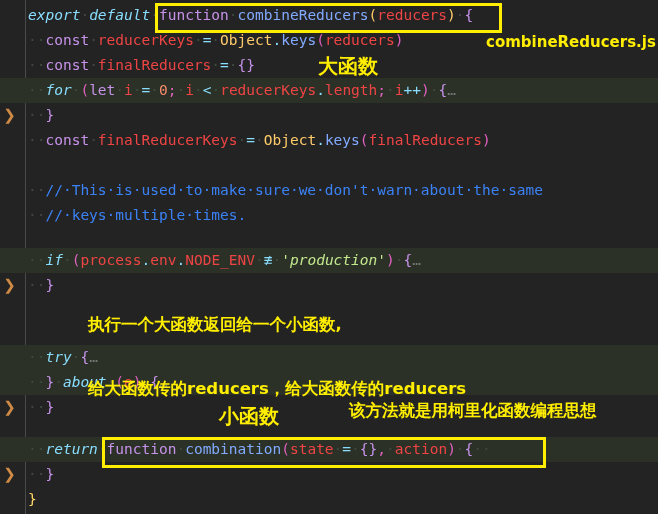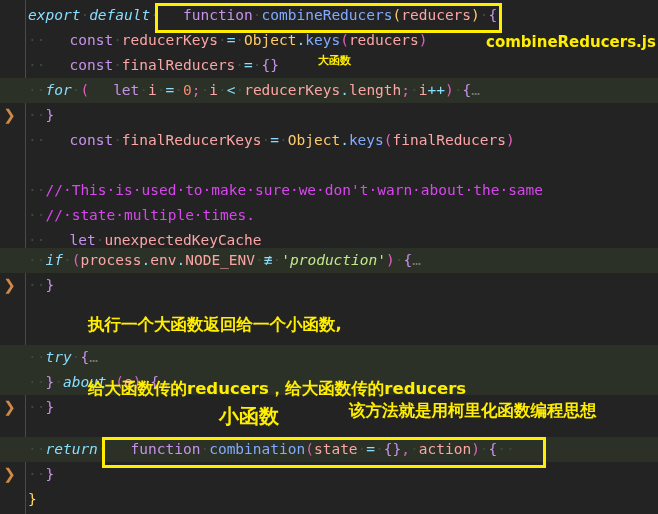--- a/index.html
+++ b/index.html
@@ -65,47 +65,47 @@
     width: 13px;
     height: 25px;
     color: #cf8a45;
     font-size: 15px;
     line-height: 25px;
     text-align: center;
     font-family: "DejaVu Sans", sans-serif;
   }
 
   
-  .t-kw      { color: #c792ea; padding-left: 24px; }                       
+  .t-kw      { color: #c792ea; }                       
   .t-kwi     { color: #89ddff; font-style: italic; }   
-  .t-var     { color: #fca5a5; }
+  .t-var     { color: #ef4444; }
   .t-fn      { color: #82aaff; }
   .t-class   { color: #ffcb6b; }
   .t-brace   { color: #c792ea; }
   .t-str     { color: #c3e88d; font-style: italic; }
   .t-num     { color: #f78c6c; }
-  .t-com     { color: #d946ef; }
+  .t-com     { color: #3b82f6; }
   .t-op      { color: #89ddff; }
   .t-dot     { color: #89ddff; }
   .t-yellowb { color: #ffd866; }
   .t-mag     { color: #e060c0; }
   .ws        { color: #3f4a3f; }
   .ellip     { color: #787878; }
 
   
   .anno {
     position: absolute;
     color: #ffee00;
     font-family: "DejaVu Sans", sans-serif;
     font-weight: bold;
     white-space: pre;
     line-height: 1.28;
   }
   .anno-file  { font-size: 15px; left: 486px; top: 33px; }
-  .anno-big   { font-size: 11px; left: 318px; top: 54px; text-align: right; }
+  .anno-big   { font-size: 20px; left: 318px; top: 54px; text-align: right; }
   .anno-small { font-size: 20px; left: 219px; top: 404px; }
   .anno-b1 {
     font-size: 16.5px;
     left: 88px;
     top: 272px;
   }
   .anno-b2 {
     font-size: 16.5px;
     left: 349px;
     top: 358px;
@@ -155,26 +155,23 @@
       <span class="code-text"><span class="ws">··</span><span class="t-kw">const</span><span class="ws">·</span><span class="t-var">finalReducerKeys</span><span class="ws">·</span><span class="t-op">=</span><span class="ws">·</span><span class="t-class">Object</span><span class="t-dot">.</span><span class="t-fn">keys</span><span class="t-mag">(</span><span class="t-var">finalReducers</span><span class="t-mag">)</span></span>
     </div>
 
     <div class="code-line" style="top:153px"></div>
 
     <div class="code-line" style="top:178px">
       <span class="code-text"><span class="ws">··</span><span class="t-com">//·This·is·used·to·make·sure·we·don't·warn·about·the·same</span></span>
     </div>
 
     <div class="code-line" style="top:203px">
-      <span class="code-text"><span class="ws">··</span><span class="t-com">//·state·multiple·times.</span></span>
-    </div>
-
-    <div class="code-line" style="top:228px">
-      <span class="code-text"><span class="ws">··</span><span class="t-kw">let</span><span class="ws">·</span><span class="t-var">unexpectedKeyCache</span></span>
-    </div>
+      <span class="code-text"><span class="ws">··</span><span class="t-com">//·keys·multiple·times.</span></span>
+    </div>
+
 
     <div class="code-line hl" style="top:248px">
       <span class="chev">❯</span>
       <span class="code-text"><span class="ws">··</span><span class="t-kwi">if</span><span class="ws">·</span><span class="t-mag">(</span><span class="t-var">process</span><span class="t-dot">.</span><span class="t-var">env</span><span class="t-dot">.</span><span class="t-var">NODE_ENV</span><span class="ws">·</span><span class="t-op">≢</span><span class="ws">·</span><span class="t-str">'production'</span><span class="t-mag">)</span><span class="ws">·</span><span class="t-brace">{</span><span class="ellip">…</span></span>
     </div>
 
     <div class="code-line" style="top:273px">
       <span class="code-text"><span class="ws">··</span><span class="t-brace">}</span></span>
     </div>
 

